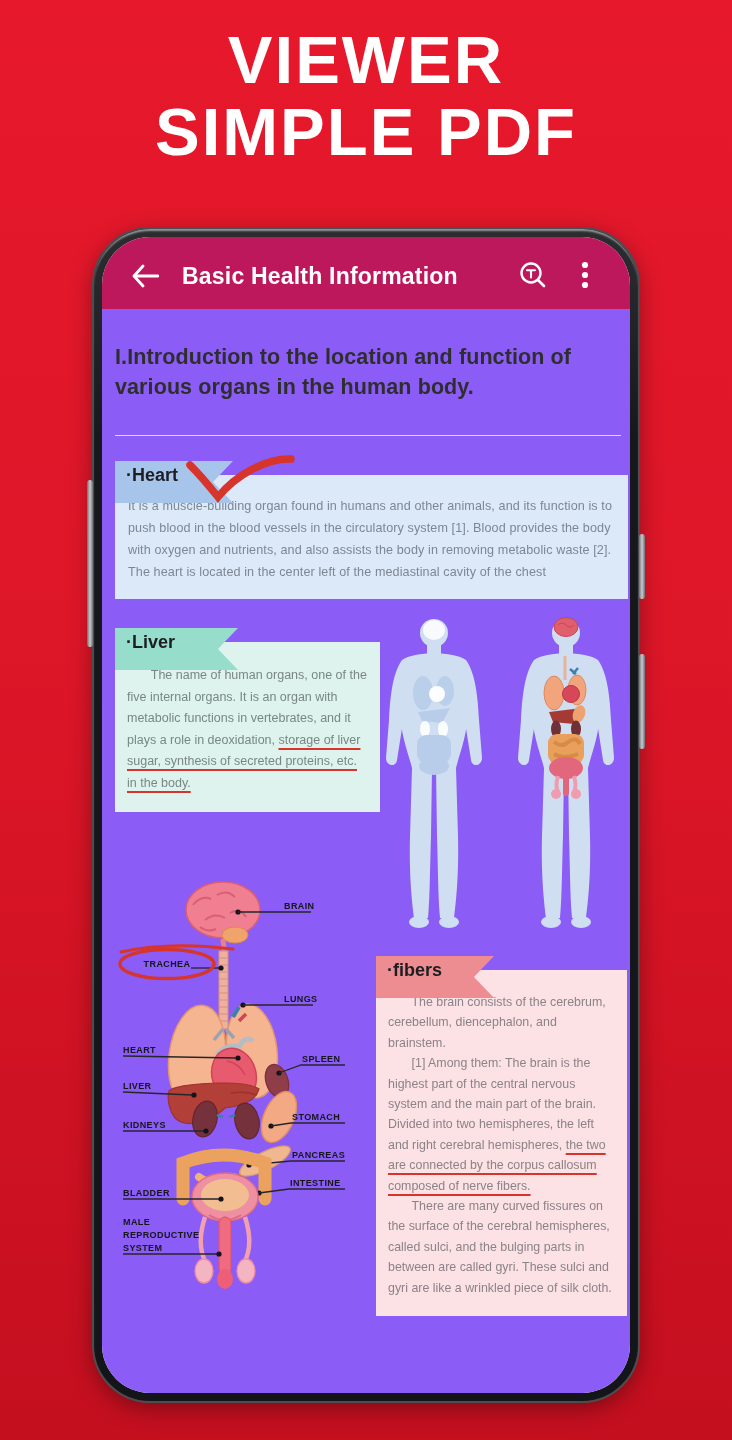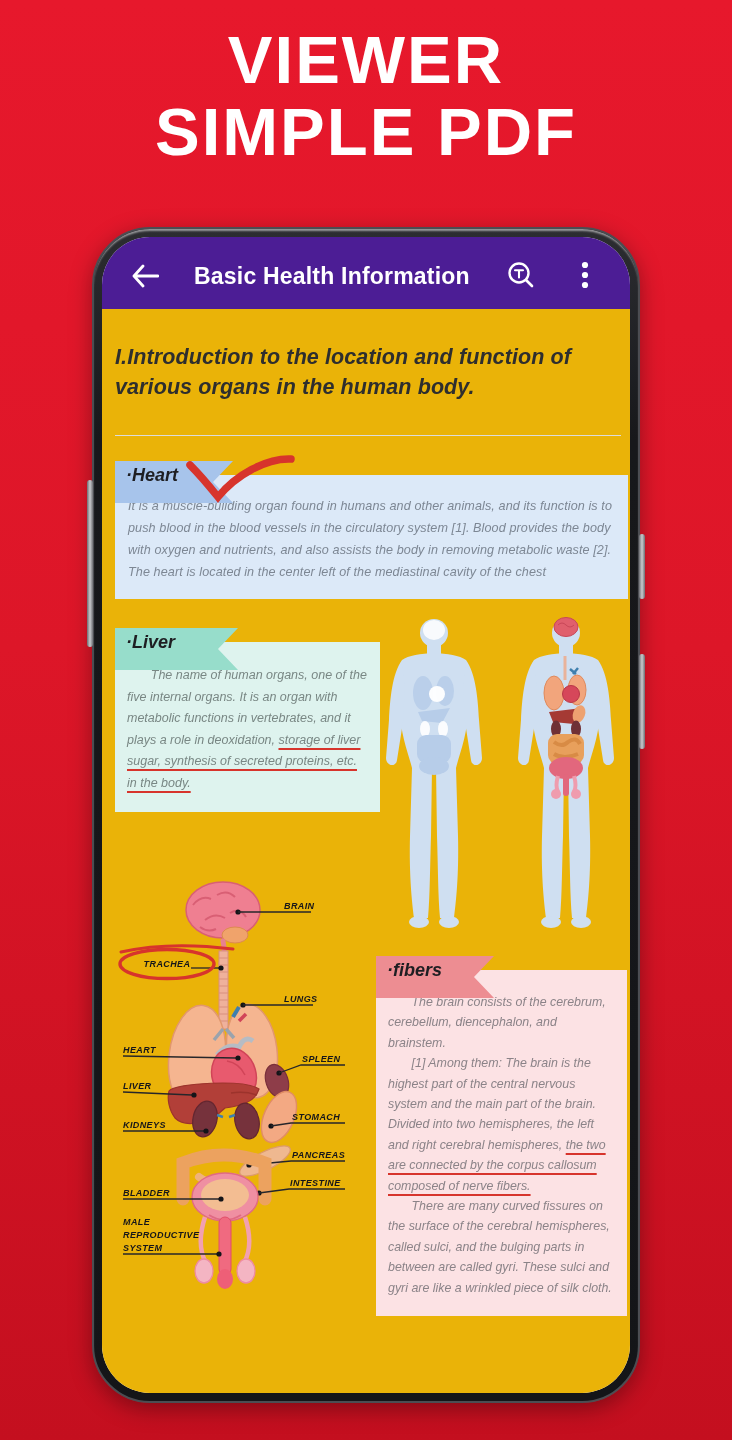--- a/index.html
+++ b/index.html
@@ -22,29 +22,29 @@
   .side-btn{position:absolute;background:linear-gradient(90deg,#6c6d72,#c9cacd,#6c6d72);border-radius:3px;width:6px;}
   .side-btn.left{left:-7px;top:251px;height:167px;}
   .side-btn.r1{right:-7px;top:305px;height:65px;}
   .side-btn.r2{right:-7px;top:425px;height:95px;}
   .screen{
     position:absolute;left:8px;top:8px;right:8px;bottom:8px;
     background:#ffffff;border-radius:48px;overflow:hidden;
   }
   
   .appbar{
-    height:72px;background:#4c1d95;display:flex;align-items:center;
-    padding:6px 26px 0 26px;box-sizing:border-box;color:#fff;gap:12px;
+    height:72px;background:#be185d;display:flex;align-items:center;
+    padding:6px 26px 0 26px;box-sizing:border-box;color:#fff;
   }
   .back{width:34px;height:34px;flex:0 0 auto;display:flex;align-items:center;justify-content:center;cursor:pointer;}
   .appbar-title{font-size:23px;font-weight:700;margin-left:20px;flex:1 1 auto;letter-spacing:.2px;}
   .icon-btn{width:38px;height:38px;display:flex;align-items:center;justify-content:center;flex:0 0 auto;cursor:pointer;}
   .kebab{margin-left:14px;}
   
-  .doc{position:relative;height:1096px;background:#eab308;font-style:italic;}
+  .doc{position:relative;height:1096px;background:#8b5cf6;}
   .doc-heading{
     position:absolute;left:13px;top:34px;width:496px;
     font-size:21.5px;font-weight:700;color:#2e2e2e;line-height:1.38;letter-spacing:.1px;
   }
   .divider{position:absolute;left:13px;top:126px;width:506px;height:1px;background:#dcdcdc;}
   .ribbon{
     position:absolute;height:42px;line-height:29px;padding-left:11px;box-sizing:border-box;
     font-size:18px;font-weight:700;color:#1e1e22;z-index:3;
     clip-path:polygon(0 0,100% 0,calc(100% - 20px) 50%,100% 100%,0 100%);
   }

